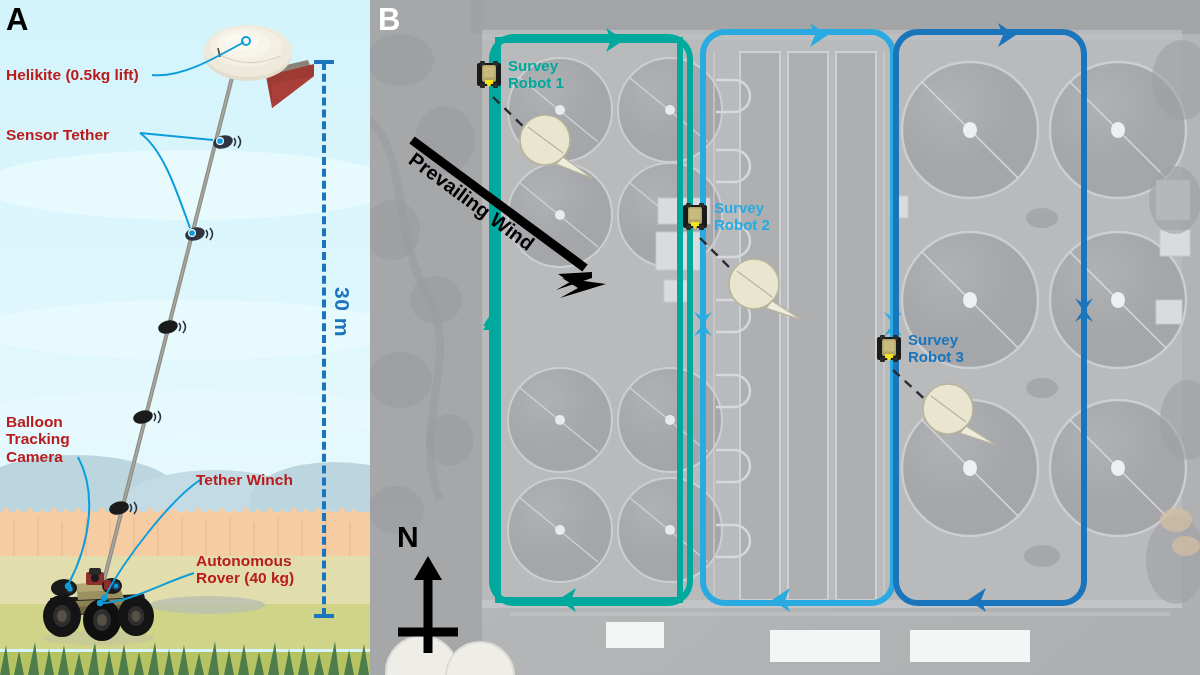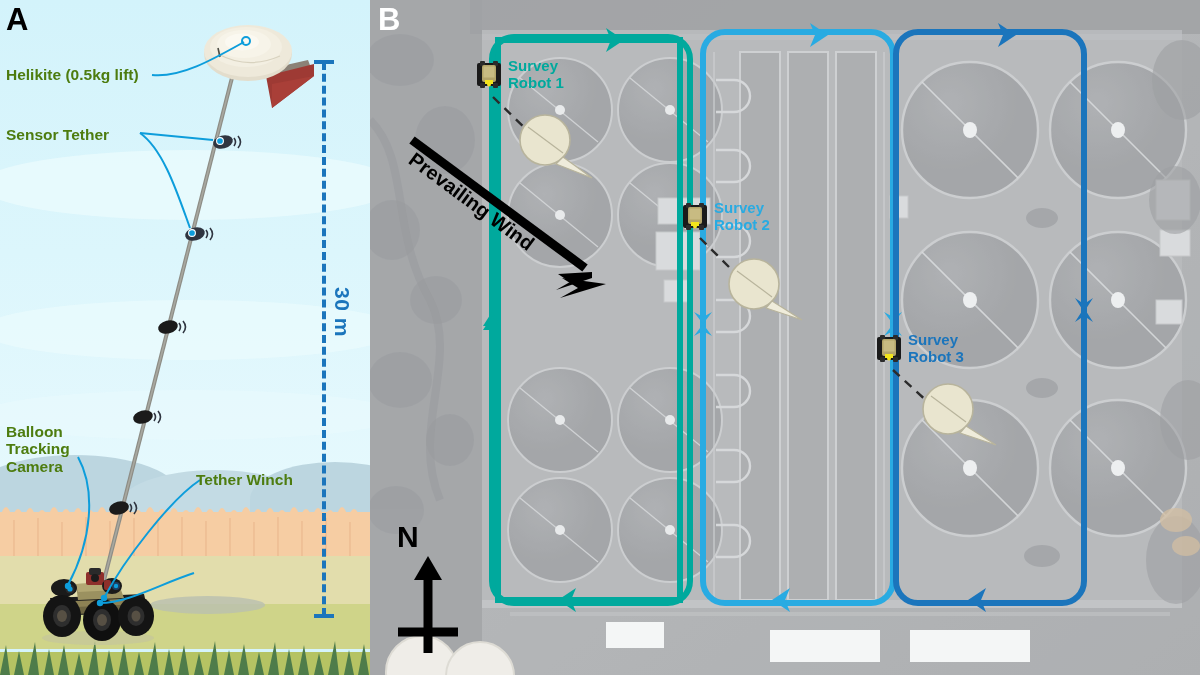--- a/index.html
+++ b/index.html
@@ -21,21 +21,21 @@
 
   
   #dimension { position:absolute; left:322px; top:62px; width:0; height:554px;
     border-left:4px dashed #1b75bc; }
   .dimcap { position:absolute; left:314px; width:20px; height:4px; background:#1b75bc; }
   #dim-label { position:absolute; left:312px; top:300px; width:60px;
     transform:rotate(90deg); transform-origin:center center;
     color:#1b75bc; font-size:21px; font-weight:bold; letter-spacing:.5px;
     text-align:center; white-space:nowrap; }
 
-  .a-label { position:absolute; color:#4d7c0f; font-size:15.5px;
+  .a-label { position:absolute; color:#b91c1c; font-size:15.5px;
     font-weight:bold; line-height:1.12; white-space:pre-line; }
 
   .panel-letter { position:absolute; font-size:31px; font-weight:bold;
     font-family:"Liberation Sans", sans-serif; }
 
   
   #panel-b { position:absolute; left:370px; top:0; width:830px; height:675px;
     overflow:hidden; background:#8e9296; }
   #aerial { position:absolute; inset:0; }
   .robot-label { position:absolute; font-size:15px; font-weight:bold;
@@ -204,26 +204,28 @@
       </g>
       <circle cx="68" cy="586" r="3.2" fill="#0d9ddb"></circle>
       <circle cx="104" cy="598" r="3.2" fill="#0d9ddb"></circle>
       <circle cx="100" cy="603" r="3.2" fill="#0d9ddb"></circle>
     </svg>
 
     <div class="a-label" style="left:6px;top:66px;">Helikite (0.5kg lift)</div>
 
     <div class="a-label" style="left:6px;top:126px;">Sensor Tether</div>
 
-    <div class="a-label" style="left:6px;top:423px;">Balloon
+    <div class="a-label" style="left:6px;top:413px;">Balloon
 Tracking
 Camera</div>
 
     <div class="a-label" style="left:196px;top:471px;">Tether Winch</div>
 
+    <div class="a-label" style="left:196px;top:552px;">Autonomous
+Rover (40 kg)</div>
 
     <div id="dimension"></div>
     <div class="dimcap" style="top:60px;"></div>
     <div class="dimcap" style="top:614px;"></div>
     <div id="dim-label">30 m</div>
 
     <div class="panel-letter" style="left:6px;top:2px;color:#000;">A</div>
   </div>
 
   <div id="panel-b">

